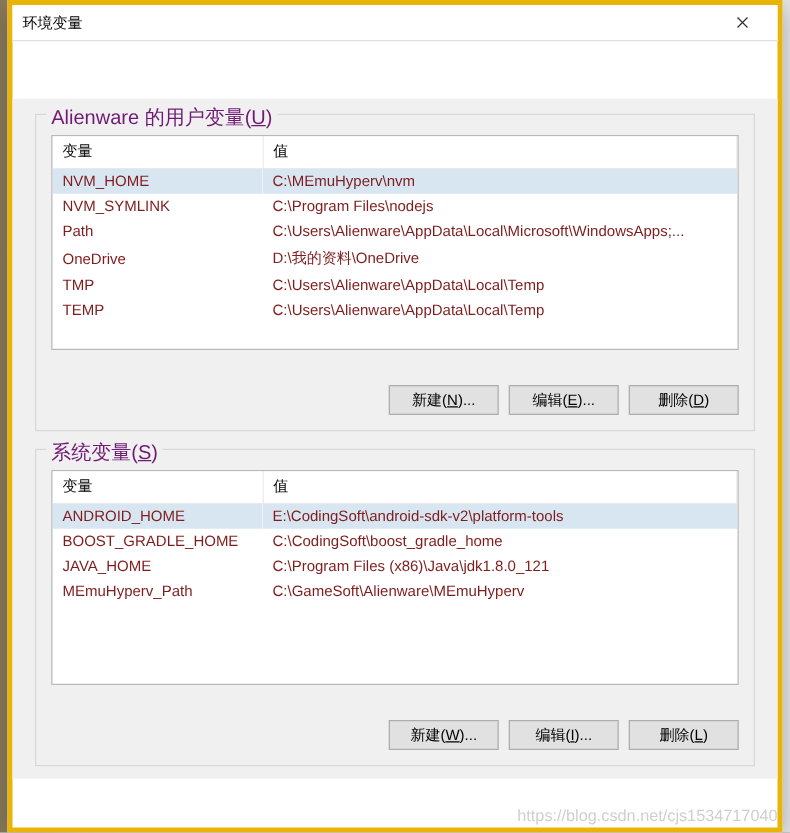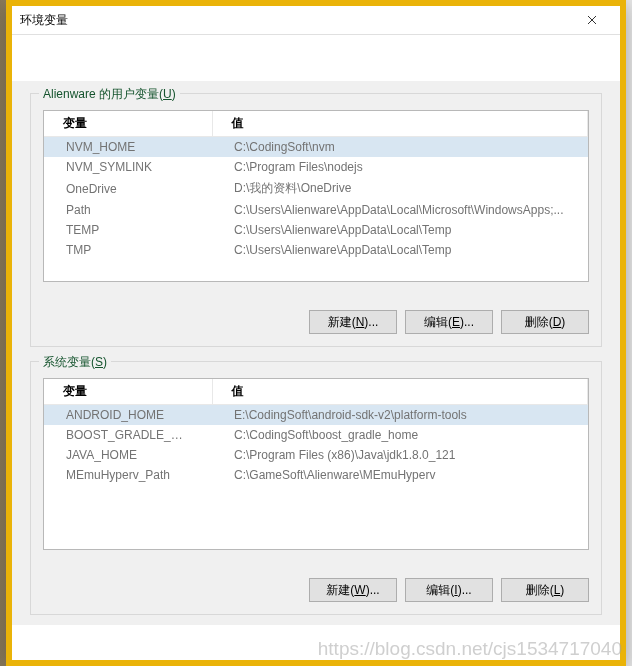--- a/index.html
+++ b/index.html
@@ -17,21 +17,21 @@
   inset: 0;
   background: linear-gradient(to right, #8a7a5a 0%, #9a8a6a 3%, #b0a080 6%, #c8b898 8%, #d8d0b8 10%, #e8e8e8 15%, #e8e8e8 100%);
 }
 .window {
   position: absolute;
   left: 6px;
   top: 0;
   width: 620px;
   height: 666px;
   background: #ffffff;
-  border: 6px solid #eab308;
+  border: 4px solid #eab308;
   box-shadow: 0 4px 20px rgba(0,0,0,0.3);
   display: flex;
   flex-direction: column;
   gap: 46px;
 }
 .titlebar {
   height: 30px;
   display: flex;
   align-items: center;
   padding: 0 8px;
@@ -66,53 +66,53 @@
   background: #f0f0f0;
   position: relative;
   padding: 16px 12px 12px 12px;
 }
 .group-label {
   position: absolute;
   top: -8px;
   left: 8px;
   background: #f0f0f0;
   padding: 0 4px;
-  font-size: 12px;
-  color: #14532d;
+  font-size: 16px;
+  color: #701a75;
 }
 .underline { text-decoration: underline; }
 .table-wrap {
   background: #ffffff;
   border: 1px solid #b8b8b8;
   height: 172px;
   overflow: hidden;
   position: relative;
 }
 .table-wrap.with-scroll { overflow-y: scroll; }
 .table {
   width: 100%;
   border-collapse: collapse;
   table-layout: fixed;
 }
 .table th {
   text-align: left;
-  font-weight: bold;
-  font-size: 12px;
-  padding: 4px 19px;
+  font-weight: normal;
+  font-size: 12px;
+  padding: 4px 8px;
   background: #ffffff;
   border-bottom: 1px solid #e8e8e8;
   border-right: 1px solid #e8e8e8;
   position: sticky;
   top: 0;
 }
 .table th:first-child { width: 168px; }
 .table td {
-  padding: 3px 22px;
-  font-size: 12px;
-  color: #737373;
+  padding: 3px 8px;
+  font-size: 12px;
+  color: #7f1d1d;
   white-space: nowrap;
   overflow: hidden;
   text-overflow: ellipsis;
 }
 .table tr.selected td { background: #e8f0f8; }
 .table tbody tr.selected:first-child td,
 .table tbody tr:first-child.selected td { background: #d8e6f2; }
 .btn-row {
   display: flex;
   justify-content: flex-end;
@@ -137,21 +137,21 @@
   background: #ef4444;
   display: flex;
   justify-content: flex-end;
   gap: 8px;
 }
 .watermark {
   position: absolute;
   right: 10px;
   bottom: 6px;
   color: rgba(160,160,160,0.5);
-  font-size: 19px;
+  font-size: 13px;
   font-family: Arial, sans-serif;
   pointer-events: none;
 }
 ::-webkit-scrollbar { width: 17px; background: #f0f0f0; }
 ::-webkit-scrollbar-thumb { background: #c0c0c0; }
 ::-webkit-scrollbar-button { height: 17px; background: #f0f0f0; }
 </style>
 </head>
 <body>
 
@@ -177,40 +177,40 @@
         <table class="table">
           <thead>
             <tr>
               <th>变量</th>
               <th>值</th>
             </tr>
           </thead>
           <tbody id="user-tbody">
               <tr class="selected">
                 <td>NVM_HOME</td>
-                <td>C:\CodingSoft\nvm</td>
+                <td>C:\MEmuHyperv\nvm</td>
               </tr>
               <tr>
                 <td>NVM_SYMLINK</td>
                 <td>C:\Program Files\nodejs</td>
               </tr>
               <tr>
+                <td>Path</td>
+                <td>C:\Users\Alienware\AppData\Local\Microsoft\WindowsApps;...</td>
+              </tr>
+              <tr>
                 <td>OneDrive</td>
                 <td>D:\我的资料\OneDrive</td>
               </tr>
               <tr>
-                <td>Path</td>
-                <td>C:\Users\Alienware\AppData\Local\Microsoft\WindowsApps;...</td>
+                <td>TMP</td>
+                <td>C:\Users\Alienware\AppData\Local\Temp</td>
               </tr>
               <tr>
                 <td>TEMP</td>
-                <td>C:\Users\Alienware\AppData\Local\Temp</td>
-              </tr>
-              <tr>
-                <td>TMP</td>
                 <td>C:\Users\Alienware\AppData\Local\Temp</td>
               </tr>
             </tbody>
         </table>
       </div>
       <div class="btn-row">
         <button class="btn">
           <span>新建(</span>
             <span class="underline">N</span>
             <span>)...</span>

